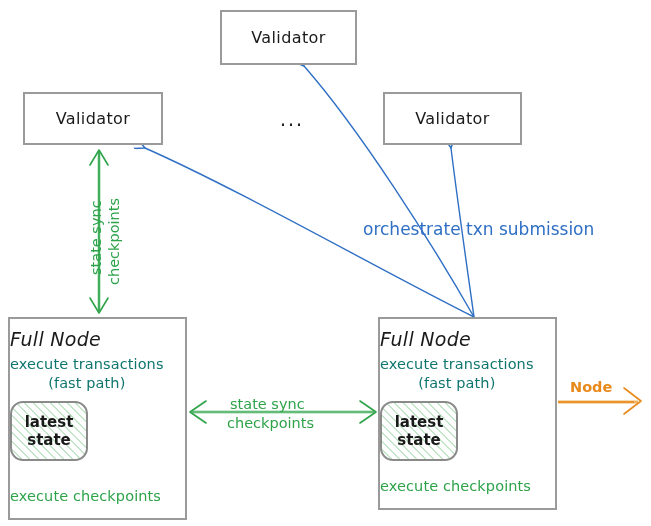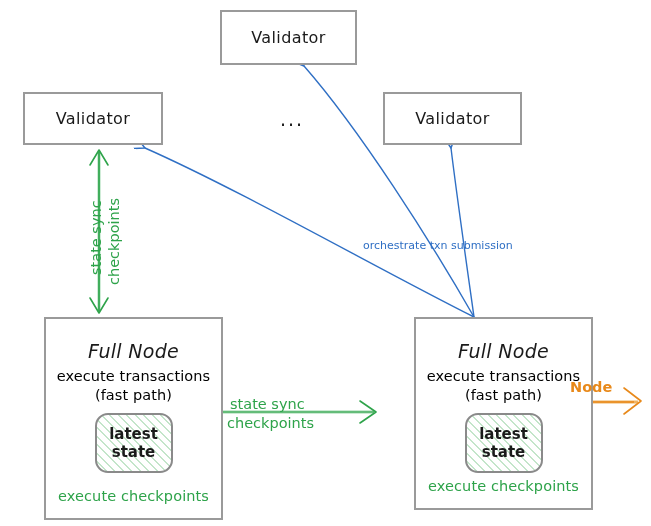--- a/index.html
+++ b/index.html
@@ -38,34 +38,33 @@
   }
   .validator-label {
     font-family: "DejaVu Sans", sans-serif;
     font-size: 16px;
     color: #1a1a1a;
     letter-spacing: 0.4px;
   }
   .fullnode-box {
     display: flex;
     flex-direction: column;
-    align-items: center;
-    padding-top: 21px;
-    margin-left: 36px;
+    align-items: flex-start;
+    padding-top: 9px;
   }
   .fullnode-title {
     font-size: 19px;
     color: #1a1a1a;
     font-style: italic;
     letter-spacing: 0.3px;
     margin-bottom: 5px;
   }
   .fullnode-exec {
     font-size: 14.5px;
-    color: #000000;
+    color: #0f766e;
     text-align: center;
     line-height: 1.28;
     letter-spacing: 0.1px;
   }
   .latest-state {
     box-sizing: border-box;
     width: 78px;
     height: 60px;
     margin-top: 9px;
     border: 2px solid #8a8a8a;
@@ -101,23 +100,22 @@
     z-index: 3;
     white-space: pre;
     line-height: 1.2;
   }
   .lbl-ellipsis {
     font-size: 19px;
     color: #1a1a1a;
     letter-spacing: 2px;
   }
   .lbl-blue {
-    font-size: 11px;
+    font-size: 17px;
     color: #2f6fc4;
-    margin-top: 20px;
   }
   .lbl-green {
     font-size: 14.5px;
     color: #2ea34a;
     text-align: center;
   }
   .lbl-orange {
     font-size: 14.5px;
     color: #e8891a;
     font-weight: bold;

